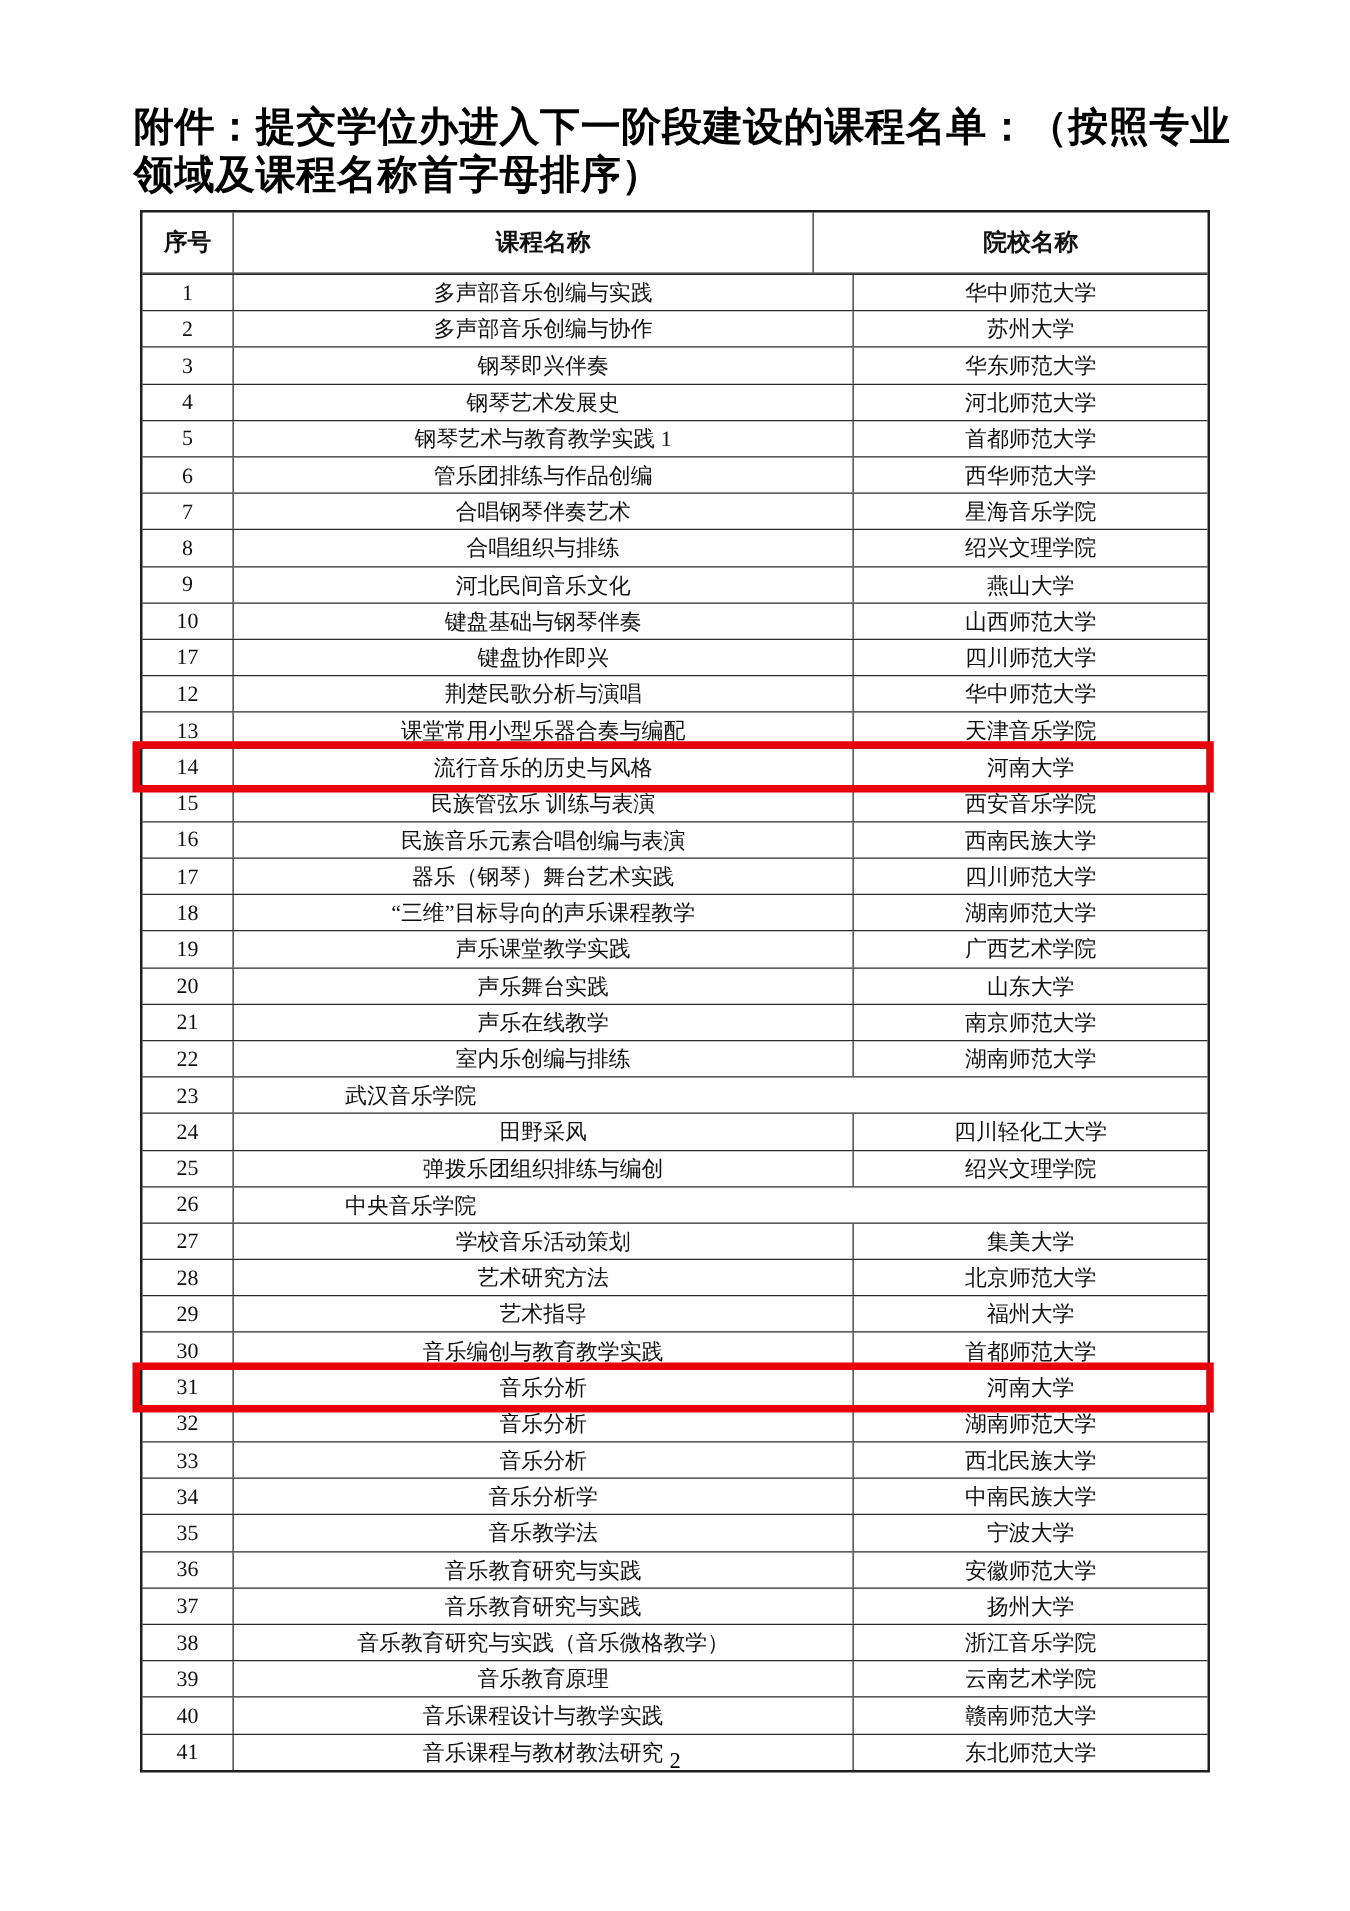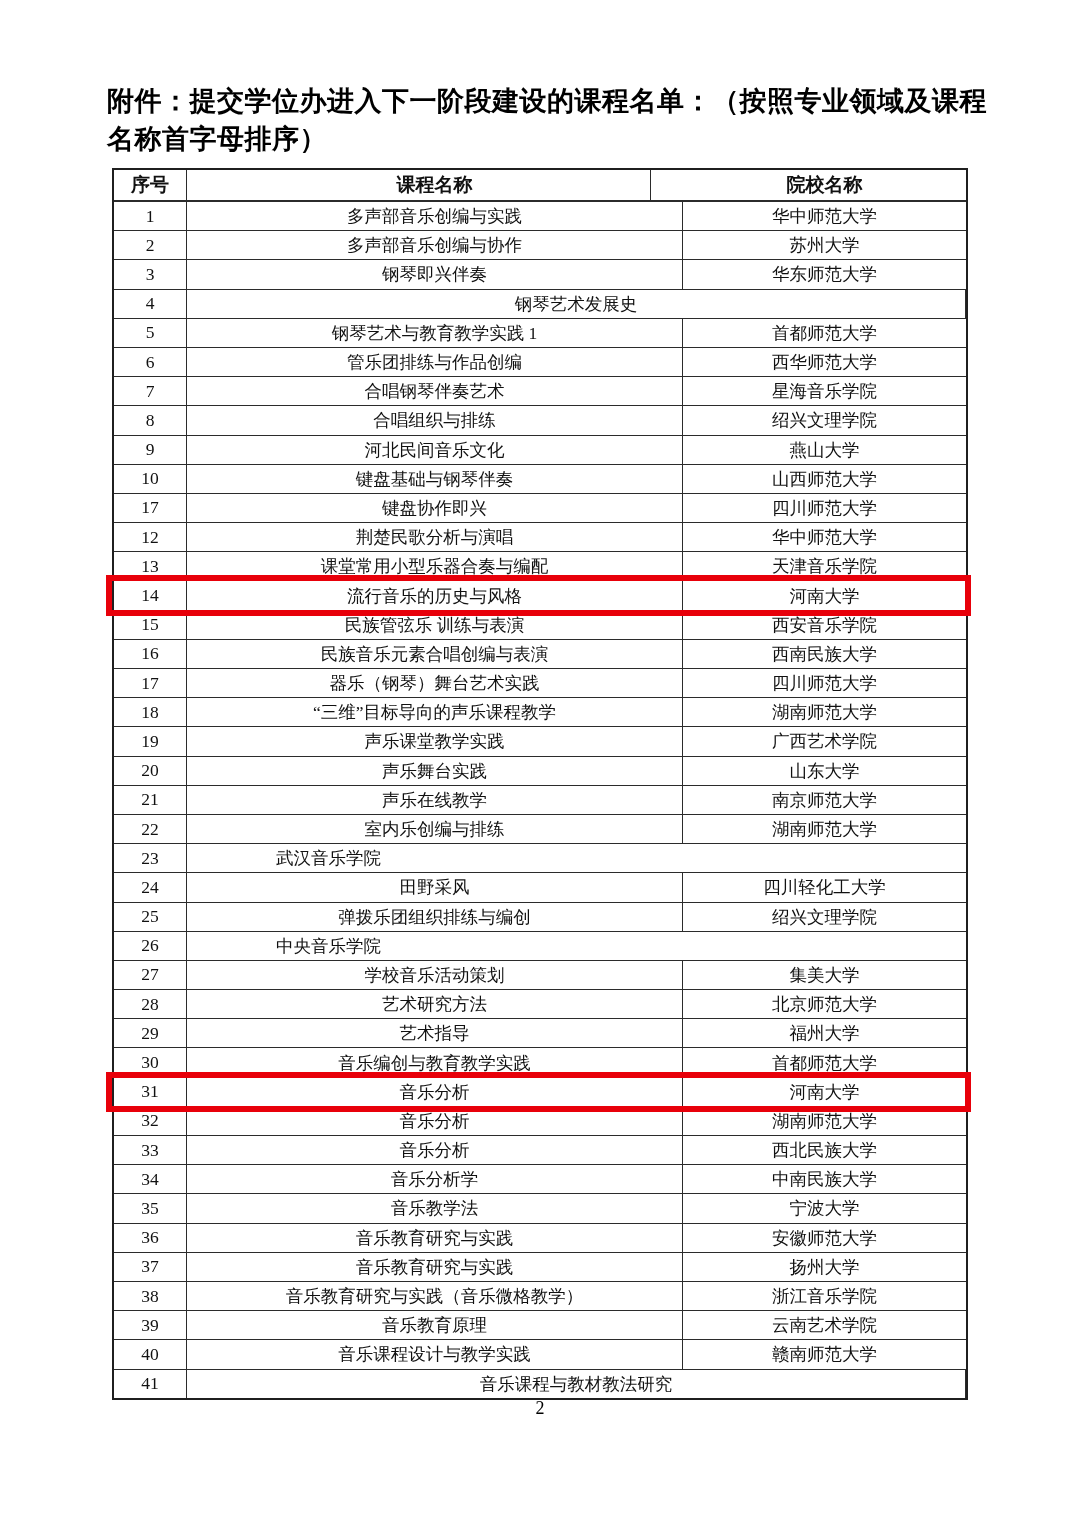--- a/index.html
+++ b/index.html
@@ -8,21 +8,21 @@
     background:#ffffff;
     position:relative;
     font-family:"Liberation Serif", serif;
     color:#111;
   }
   .title {
     position:absolute;
     left:107px; top:82px;
     width:884px;
     margin:0;
-    font-size:27px;
+    font-size:32px;
     line-height:38px;
     font-weight:bold;
     color:#000;
     letter-spacing:0.5px;
   }
   .table {
     position:absolute;
     left:112px; top:168px;
     width:856px;
     border:2px solid #1f1f1f;
@@ -31,21 +31,21 @@
   }
   .row {
     display:flex;
     height:29.2px;
     position:relative;
     box-sizing:border-box;
     border-top:1px solid #2b2b2b;
   }
   .row.header {
     border-top:none;
-    height:31px;
+    height:49px;
     border-bottom:1px solid #2b2b2b;
     gap:32px;
   }
   .cell {
     display:flex;
     align-items:center;
     justify-content:center;
     box-sizing:border-box;
     font-size:17.5px;
     white-space:nowrap;
@@ -100,20 +100,21 @@
 
   <div class="row">
     <div class="cell c1">3</div>
     <div class="cell c2">钢琴即兴伴奏</div>
     <div class="cell c3">华东师范大学</div>
   </div>
 
   <div class="row">
     <div class="cell c1">4</div>
     <div class="cell c2">钢琴艺术发展史</div>
+    <div class="cell c3">河北师范大学</div>
   </div>
 
   <div class="row">
     <div class="cell c1">5</div>
     <div class="cell c2">钢琴艺术与教育教学实践 1</div>
     <div class="cell c3">首都师范大学</div>
   </div>
 
   <div class="row">
     <div class="cell c1">6</div>
@@ -319,19 +320,20 @@
 
   <div class="row">
     <div class="cell c1">40</div>
     <div class="cell c2">音乐课程设计与教学实践</div>
     <div class="cell c3">赣南师范大学</div>
   </div>
 
   <div class="row">
     <div class="cell c1">41</div>
     <div class="cell c2">音乐课程与教材教法研究</div>
+    <div class="cell c3">东北师范大学</div>
   </div>
 </div>
   </div>
 
   <div class="pagenum">2</div>
 
 </div>
 
 </body></html>

